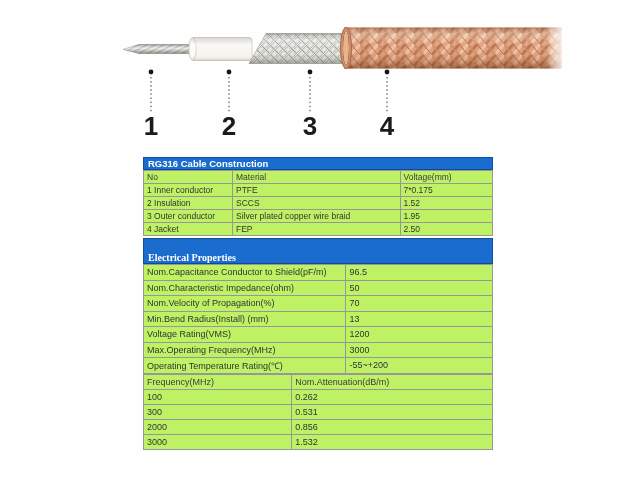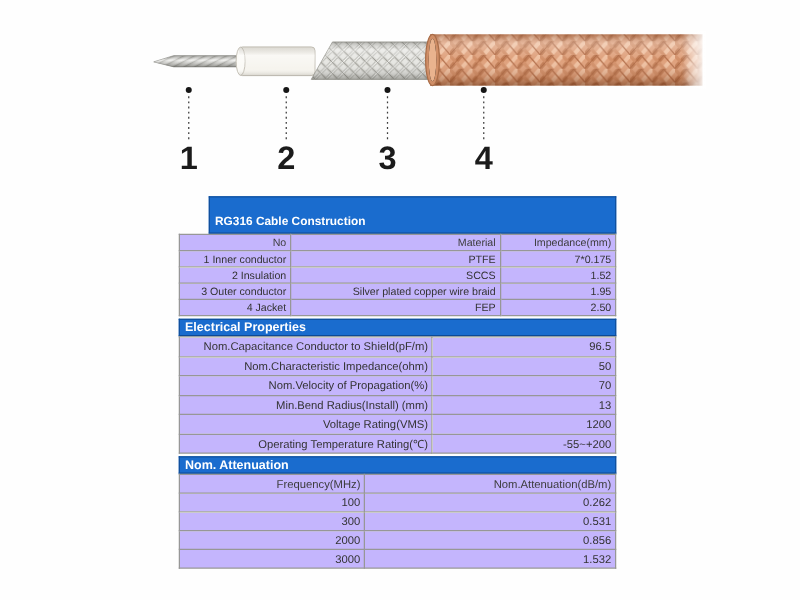--- a/index.html
+++ b/index.html
@@ -10,25 +10,25 @@
   
   .figure { position:absolute; left:0; top:0; width:640px; height:152px; }
   .num-label { position:absolute; top:113px; transform:translateX(-50%);
                font-size:26px; font-weight:700; color:#1b1b1b; line-height:1; }
   .num-1 { left:151px; } .num-2 { left:229px; } .num-3 { left:310px; } .num-4 { left:387px; }
 
   
   .tables { position:absolute; left:143px; top:157px; width:350px; }
   .bar { background:var(--blue,#1a6cce); border:1px solid #10509e; border-bottom:2px solid #0d4astro;
          border-bottom:1px solid #0d4a96; color:#fff; font-weight:700; }
-  .bar1 { height:13px; font-size:9.5px; line-height:12px; padding:14px 4px;margin-left:24px; }
-  .bar2, .bar3 { height:14px; font-size:10px; line-height:13px; padding:0 4px; margin-top:2px; }
+  .bar1 { height:13px; font-size:9.5px; line-height:12px; padding:0 4px; }
+  .bar2, .bar3 { height:14px; font-size:10px; line-height:13px; padding:12px 4px; margin-top:2px;font-family:Liberation Serif, serif; }
   table { width:100%; border-collapse:collapse; table-layout:fixed; }
   td { border:1px solid #979797; color:#333; padding:0 3px; vertical-align:middle;
-       white-space:nowrap; overflow:hidden; background:#c4b5fd;text-align:right; }
+       white-space:nowrap; overflow:hidden; background:#bef264; }
   .t1 td { font-size:8.5px; height:13px; }
   .t2 td { font-size:9px;  height:15.5px; }
   .t3 td { font-size:9px;  height:15px; }
   .hdr td { color:#3c3c3c; }
 </style>
 </head>
 <body>
 
 <div class="stage">
 
@@ -136,21 +136,21 @@
     <table class="t1">
       <colgroup>
           <col style="width:25.5%">
           <col style="width:48%">
           <col style="width:26.5%">
         </colgroup>
       <tbody>
           <tr class="hdr">
         <td>No</td>
         <td>Material</td>
-        <td>Impedance(mm)</td>
+        <td>Voltage(mm)</td>
       </tr>
       <tr>
         <td>1 Inner conductor</td>
         <td>PTFE</td>
         <td>7*0.175</td>
       </tr>
       <tr>
         <td>2 Insulation</td>
         <td>SCCS</td>
         <td>1.52</td>
@@ -189,27 +189,30 @@
       </tr>
       <tr>
         <td>Min.Bend Radius(Install) (mm)</td>
         <td>13</td>
       </tr>
       <tr>
         <td>Voltage Rating(VMS)</td>
         <td>1200</td>
       </tr>
       <tr>
+        <td>Max.Operating Frequency(MHz)</td>
+        <td>3000</td>
+      </tr>
+      <tr>
         <td>Operating Temperature Rating(℃)</td>
         <td>-55~+200</td>
       </tr>
     </tbody>
       </table>
 
-    <div class="bar bar3">Nom. Attenuation</div>
     <table class="t3">
       <colgroup>
           <col style="width:42.5%">
           <col style="width:57.5%">
         </colgroup>
       <tbody>
           <tr class="hdr">
         <td>Frequency(MHz)</td>
         <td>Nom.Attenuation(dB/m)</td>
       </tr>

